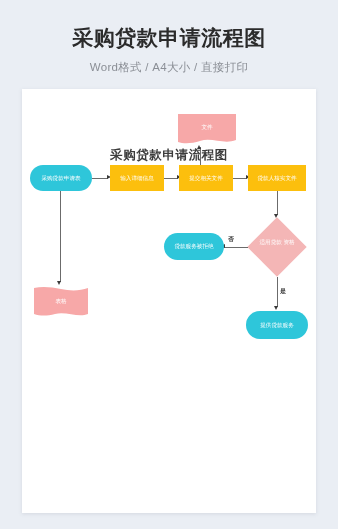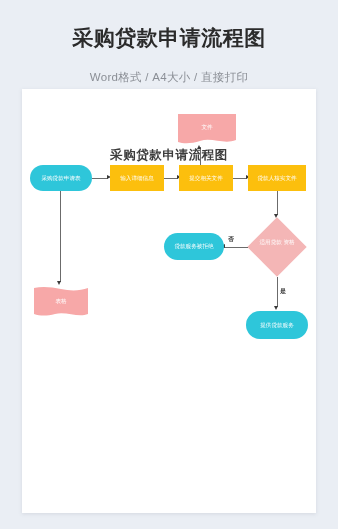--- a/index.html
+++ b/index.html
@@ -10,21 +10,21 @@
     overflow:hidden;
   }
   .page{position:relative;width:338px;height:455px;}
 
   .header{padding-top:26px;text-align:center;}
   .header-title{
     font-size:21px;font-weight:bold;color:#2b2b2b;
     letter-spacing:0.5px;line-height:1.1;
   }
   .header-sub{
-    margin-top:21px;font-size:11.5px;color:#8b8f96;letter-spacing:0.3px;
+    margin-top:11px;font-size:11.5px;color:#8b8f96;letter-spacing:0.3px;
   }
 
   .doc-card{
     position:absolute;left:22px;top:89px;
     width:294px;height:424px;
     background:#ffffff;
     box-shadow:0 1px 4px rgba(70,80,100,.13);
   }
   .doc-title{
     position:absolute;left:0;top:58px;width:100%;

